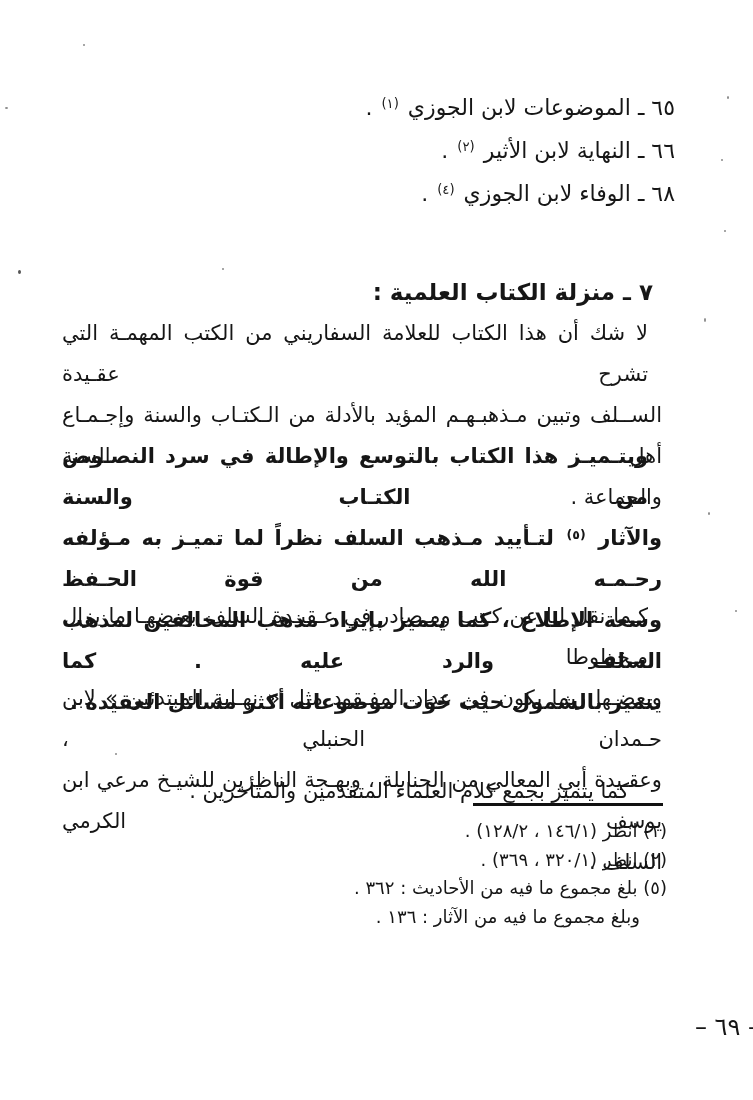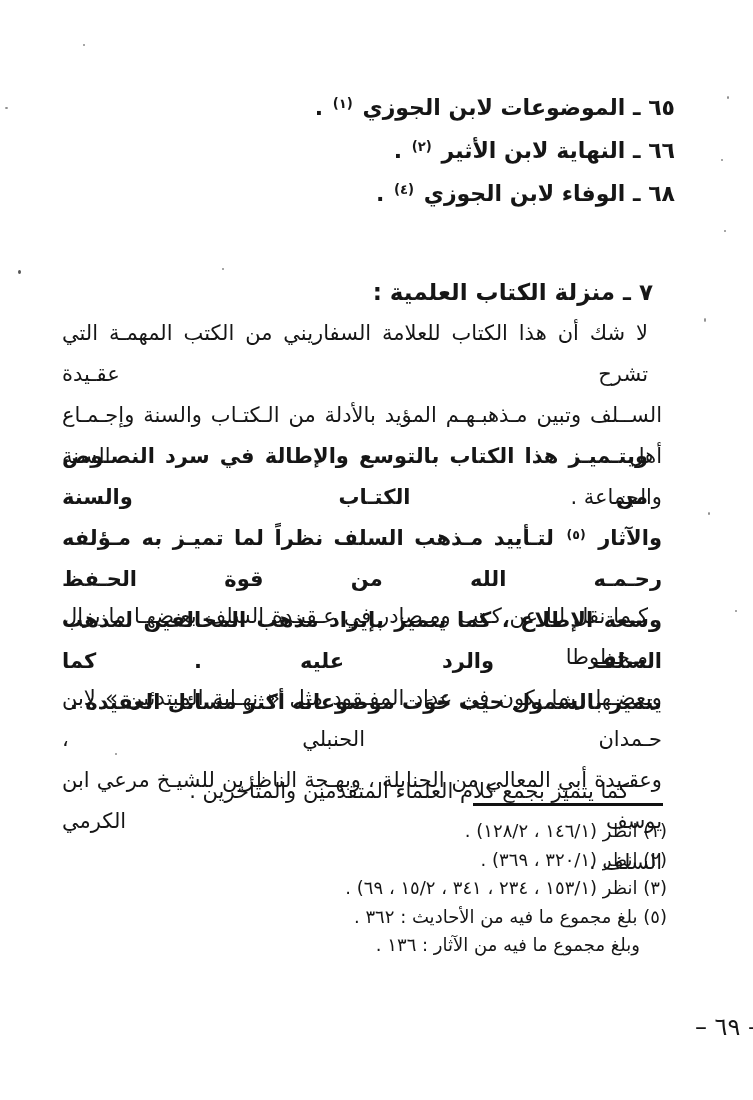--- a/index.html
+++ b/index.html
@@ -11,21 +11,20 @@
     color:#161616;
     font-family:"DejaVu Sans",sans-serif;
     direction:rtl;
     overflow:hidden;
   }
   
   .works-list{
     position:absolute;top:86px;right:78px;
     font-size:22px;line-height:43px;
     text-align:right;
-    font-weight:bold;
   }
   .work-item{white-space:nowrap;}
   
   sup.fn-marker{
     font-size:0.6em;
     vertical-align:0.5em;
     line-height:0;
     margin:0 2px;
   }
   
@@ -107,21 +106,20 @@
 
   <div class="para p4">
     <div class="line">كما يتميز بجمع كلام العلماء المتقدمين والمتأخرين .</div>
   </div>
 
   <div class="fn-sep"></div>
 
   <div class="footnotes">
     <div class="fn-line">(١) انظر (١٤٦/١ ، ١٢٨/٢) .</div>
     <div class="fn-line">(٢) انظر (٣٢٠/١ ، ٣٦٩) .</div>
-    <div class="fn-line">(٣) انظر (١٥٣/١ ، ٢٣٤ ، ٣٤١ ، ١٥/٢ ، ٦٩) .</div>
     <div class="fn-line">(٥) بلغ مجموع ما فيه من الأحاديث : ٣٦٢ .</div>
     <div class="fn-line cont">وبلغ مجموع ما فيه من الآثار : ١٣٦ .</div>
   </div>
 
   <div class="page-number">– ٦٩ –</div>
 
   <div class="speck" style="left:83px;top:44px;width:2px;height:2px;"></div>
   <div class="speck" style="left:5px;top:107px;width:3px;height:2px;"></div>
   <div class="speck" style="left:18px;top:270px;width:3px;height:4px;background:#555;"></div>
   <div class="speck" style="left:222px;top:268px;width:2px;height:2px;"></div>

